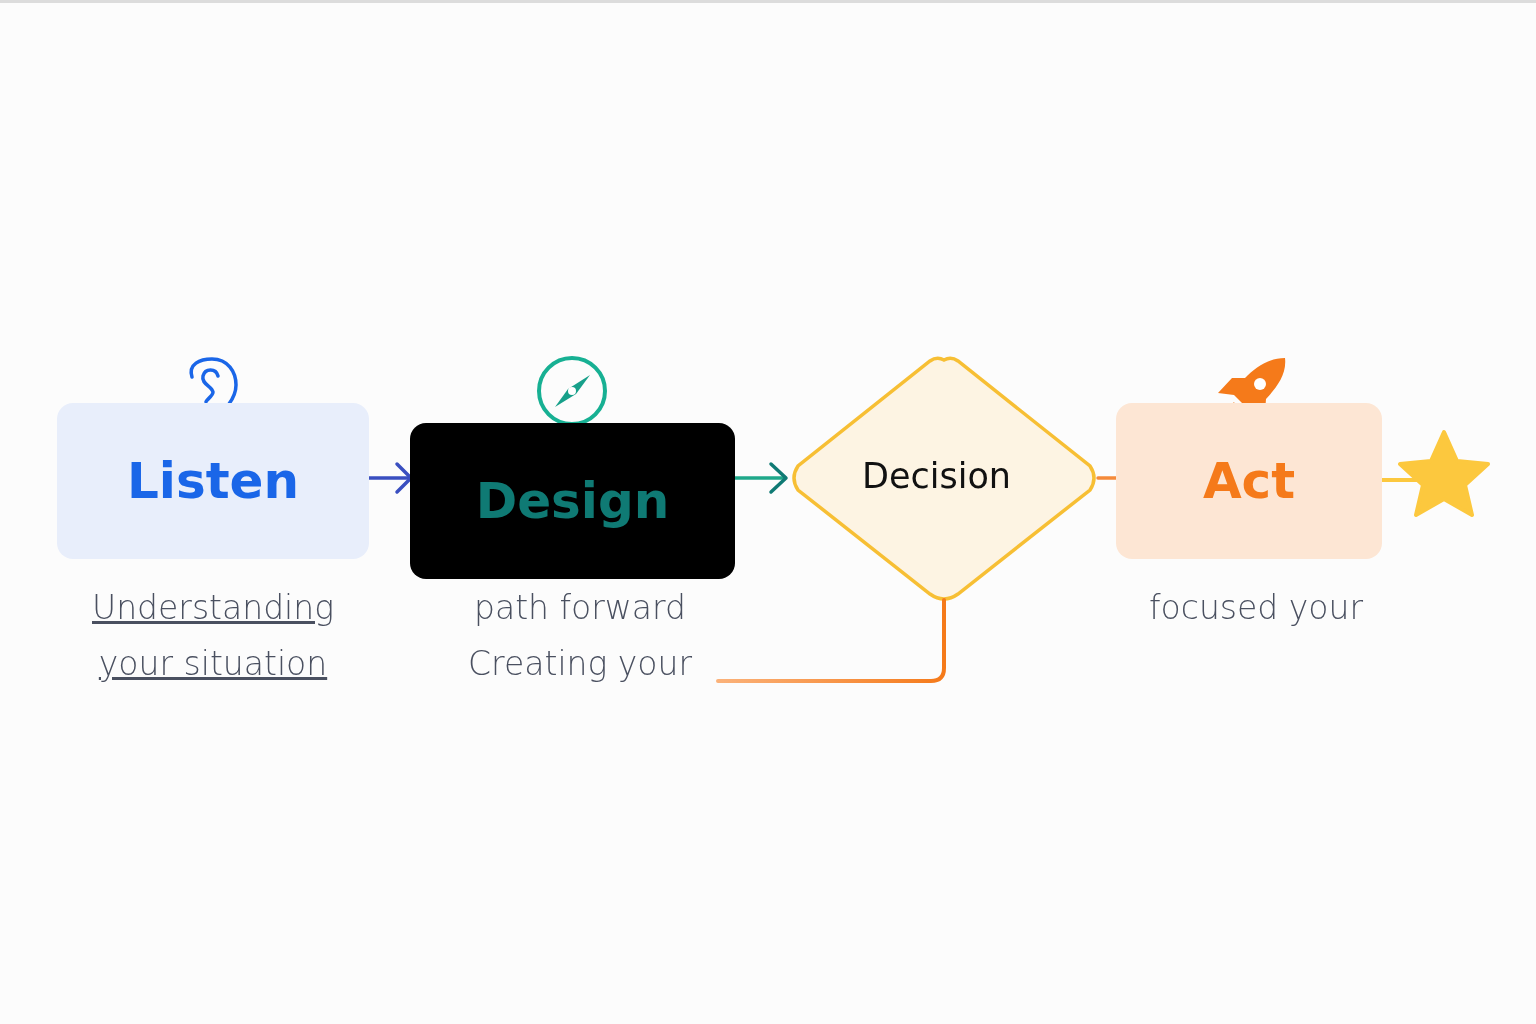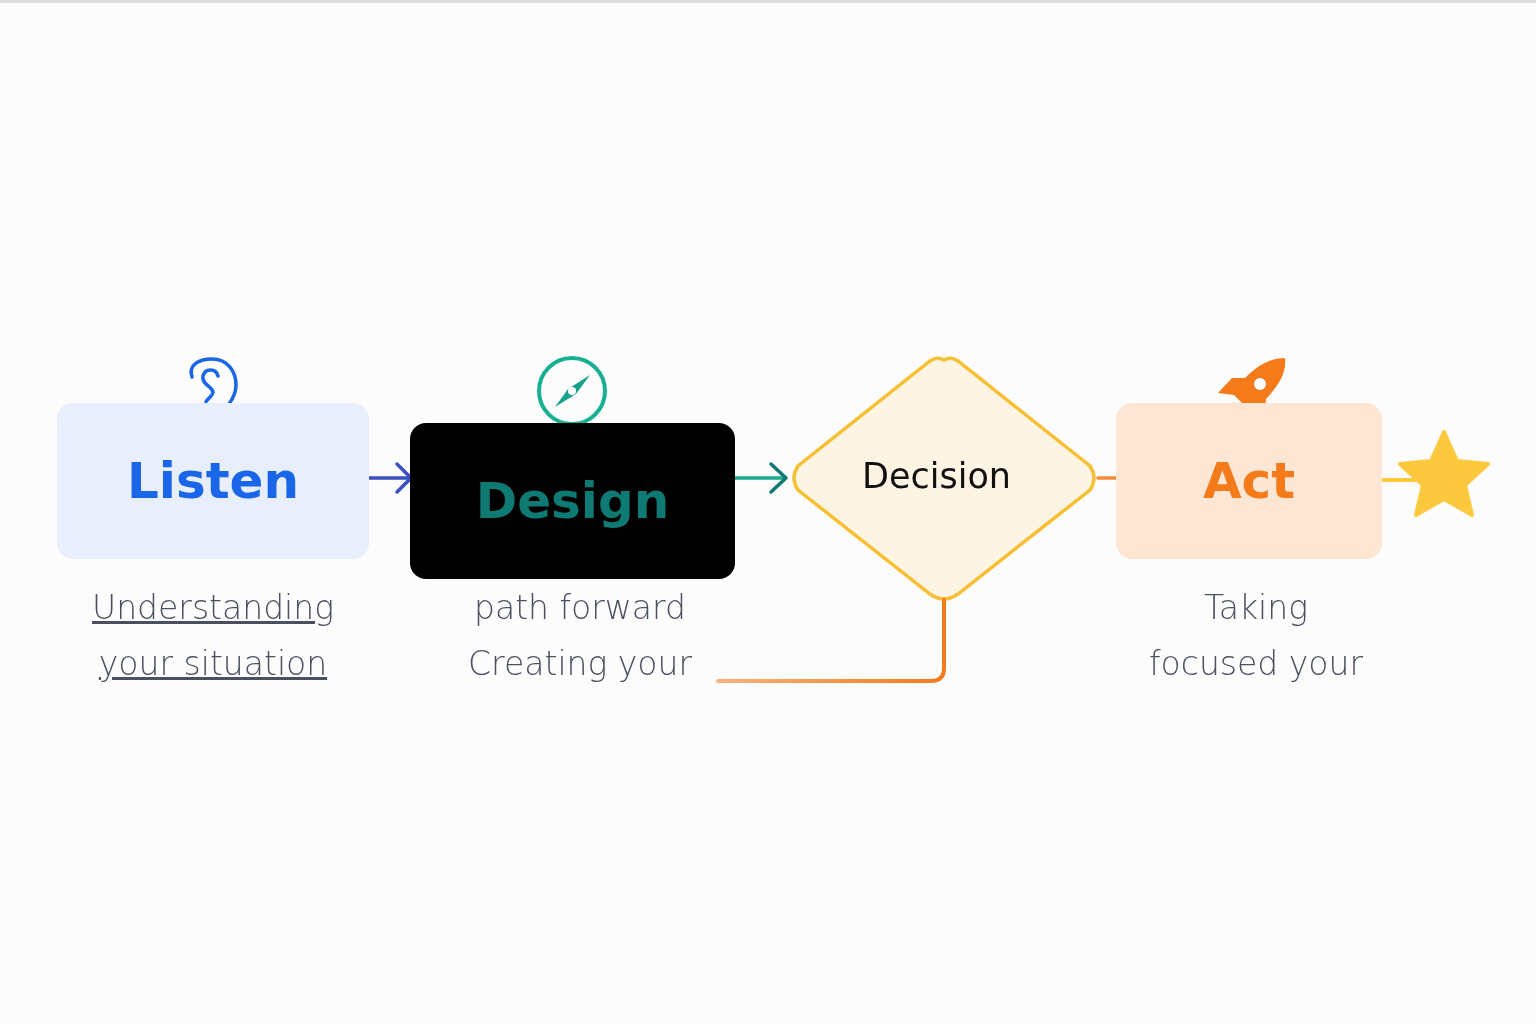--- a/index.html
+++ b/index.html
@@ -76,15 +76,14 @@
 
 <div class="desc" style="left:57px;top:580px;width:312px;text-decoration:underline;">
   <div>Understanding</div>
   <div>your situation</div>
 </div>
 <div class="desc" style="left:420px;top:580px;width:320px;">
   <div>path forward</div>
   <div>Creating your</div>
 </div>
 <div class="desc" style="left:1116px;top:580px;width:280px;">
-  <div>Taking</div>
   <div>focused your</div>
 </div>
 
 </body></html>

